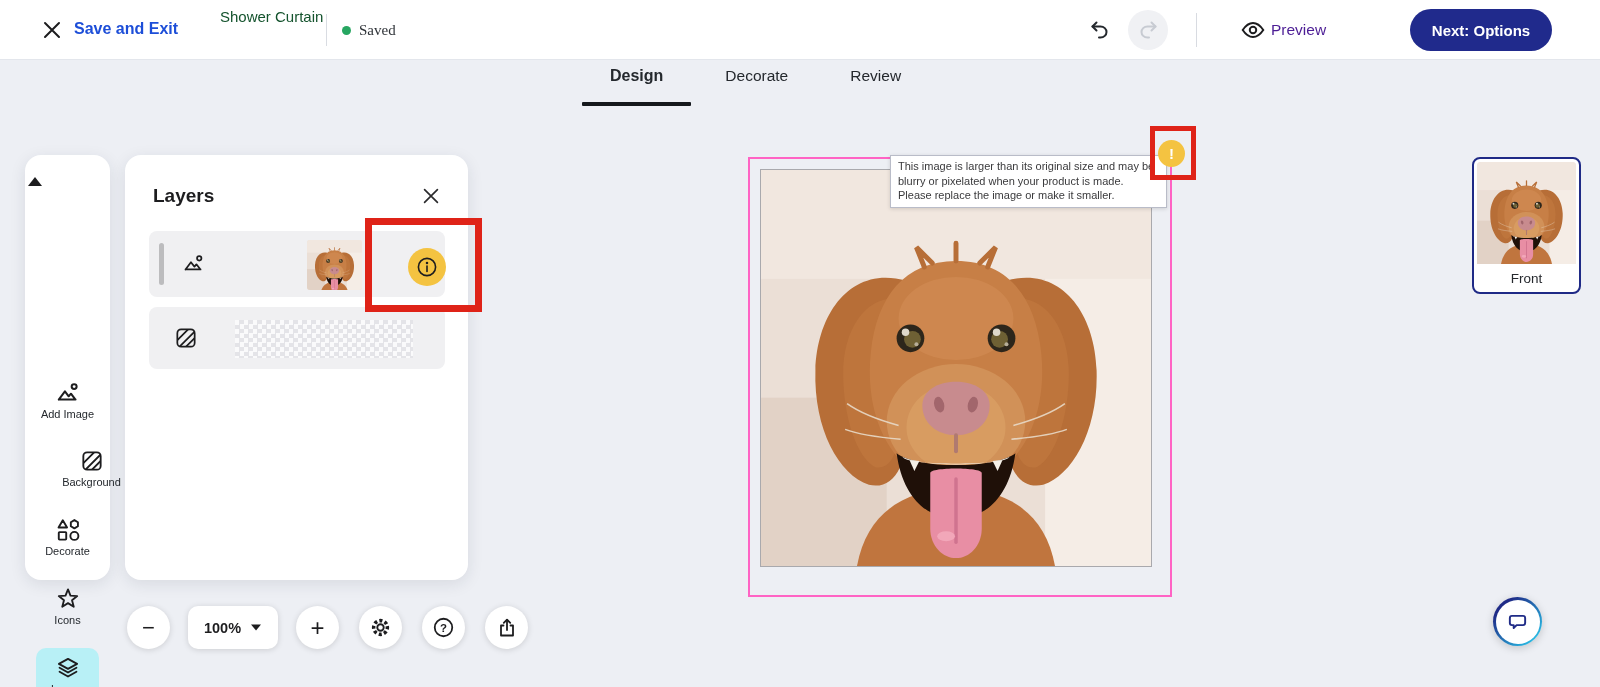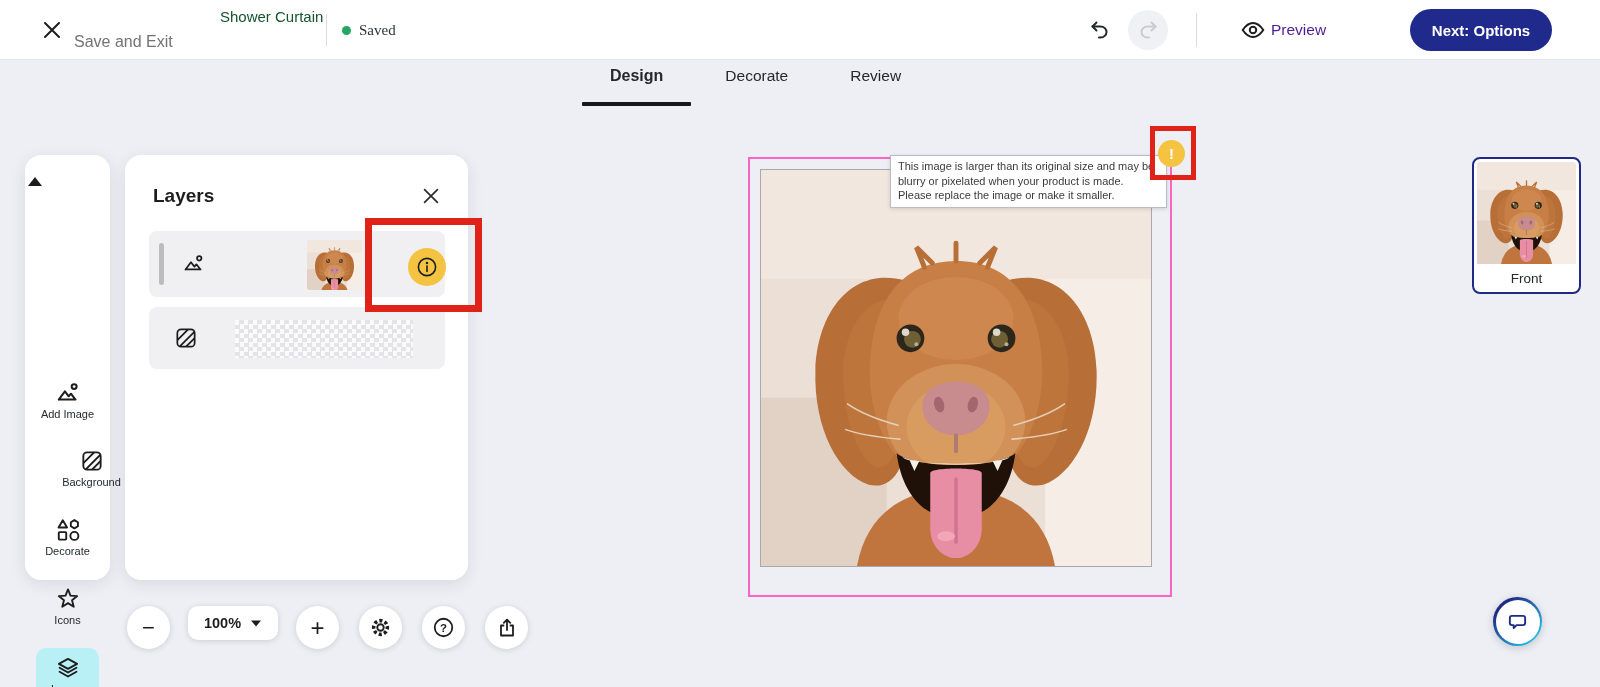--- a/index.html
+++ b/index.html
@@ -4,21 +4,21 @@
 <style>
   * { margin:0; padding:0; box-sizing:border-box; }
   html,body { background:#dfe2e8; }
   #app {
     position:relative; width:1600px; height:687px; overflow:hidden;
     background:#edeff4; font-family:"Liberation Sans", sans-serif; color:#1d1d1f;
   }
   
   .topbar { position:absolute; left:0; top:0; width:1600px; height:60px; background:#ffffff; border-bottom:1px solid #e3e6ec; z-index:30; }
   .tb-close { position:absolute; left:40px; top:18px; width:24px; height:24px; background:none; border:none; cursor:pointer; }
-  .tb-save { position:absolute; left:74px; top:33px; font-size:16px; font-weight:normal; color:#737373; cursor:pointer; }
+  .tb-save { position:absolute; left:74px; top:20px; font-size:16px; font-weight:bold; color:#1d4ed8; cursor:pointer; }
   .tb-product { position:absolute; left:220px; top:8px; font-size:15px; color:#14532d; }
   .tb-vdiv { position:absolute; left:326px; top:14px; width:1px; height:32px; background:#d9dce2; }
   .tb-saved { position:absolute; left:342px; top:22px; display:flex; align-items:center; gap:8px; font-size:15px; color:#2f3338;font-family:Liberation Serif, serif; }
   .tb-saved .dot { width:9px; height:9px; border-radius:50%; background:#27a661; }
   .tabs { position:absolute; left:608px; top:0; height:60px; display:flex; gap:58px; }
   .tab { position:relative; height:60px; display:flex; align-items:center; font-size:15.5px; color:#24282d; cursor:pointer; padding:0 2px;margin-top:46px; }
   .tab.active { font-weight:bold; font-size:16px; }
   .tab.active::after { content:""; position:absolute; left:-26px; right:-26px; bottom:0; height:4px; background:#15181c; border-radius:1px; }
   .tb-undo { position:absolute; left:1088px; top:18px; width:24px; height:24px; background:none; border:none; cursor:pointer; }
   .tb-redo { position:absolute; left:1128px; top:10px; width:40px; height:40px; border-radius:50%; background:#f0f1f4; border:none; display:flex; align-items:center; justify-content:center; }
@@ -57,21 +57,21 @@
   .warn-icon { position:absolute; left:1158px; top:140px; width:27px; height:27px; border-radius:50%; background:#f4c341; color:#ffffff; font-weight:bold; font-size:15px; display:flex; align-items:center; justify-content:center; z-index:6; }
   
   .front-card { position:absolute; left:1472px; top:157px; width:109px; height:137px; background:#ffffff; border:2px solid #1f2a86; border-radius:8px; z-index:3; cursor:pointer; }
   .front-thumb { position:absolute; left:3px; top:3px; width:99px; height:102px; border-radius:4px 4px 0 0; overflow:hidden; }
   .front-label { position:absolute; left:0; bottom:6px; width:100%; text-align:center; font-size:13.5px; color:#26292e; }
   
   .zbtn { position:absolute; top:606px; width:43px; height:43px; border-radius:50%; background:#ffffff; border:none; box-shadow:0 1px 6px rgba(0,0,0,.14); display:flex; align-items:center; justify-content:center; cursor:pointer; font-family:"Liberation Sans",sans-serif; }
   .zbtn.minus { left:127px; font-size:22px; color:#1d1d1f; }
   .zbtn.plus { left:296px; font-size:24px; color:#1d1d1f; font-weight:normal; }
   .zbtn.gear { left:359px; } .zbtn.help { left:422px; } .zbtn.share { left:485px; }
-  .zoom-pill { position:absolute; left:188px; top:606px; width:90px; height:34px; border-radius:10px; background:#ffffff; border:none; box-shadow:0 1px 6px rgba(0,0,0,.14); display:flex; align-items:center; justify-content:center; gap:9px; font-size:14.5px; font-weight:bold; color:#1d1d1f; cursor:pointer; font-family:"Liberation Sans",sans-serif; }
+  .zoom-pill { position:absolute; left:188px; top:606px; width:90px; height:43px; border-radius:10px; background:#ffffff; border:none; box-shadow:0 1px 6px rgba(0,0,0,.14); display:flex; align-items:center; justify-content:center; gap:9px; font-size:14.5px; font-weight:bold; color:#1d1d1f; cursor:pointer; font-family:"Liberation Sans",sans-serif; }
   
   .chat-btn { position:absolute; left:1493px; top:597px; width:49px; height:49px; border-radius:50%; padding:2.5px; background:linear-gradient(135deg,#1f2b87 20%,#29c1e8 90%); border:none; cursor:pointer; z-index:15; box-shadow:0 2px 8px rgba(0,0,0,.18); }
   .chat-inner { width:100%; height:100%; border-radius:50%; background:#ffffff; display:flex; align-items:center; justify-content:center; }
   svg { display:block; }
   .dog-svg { width:100%; height:100%; }
 </style>
 </head>
 <body>
 
 <div id="app">

